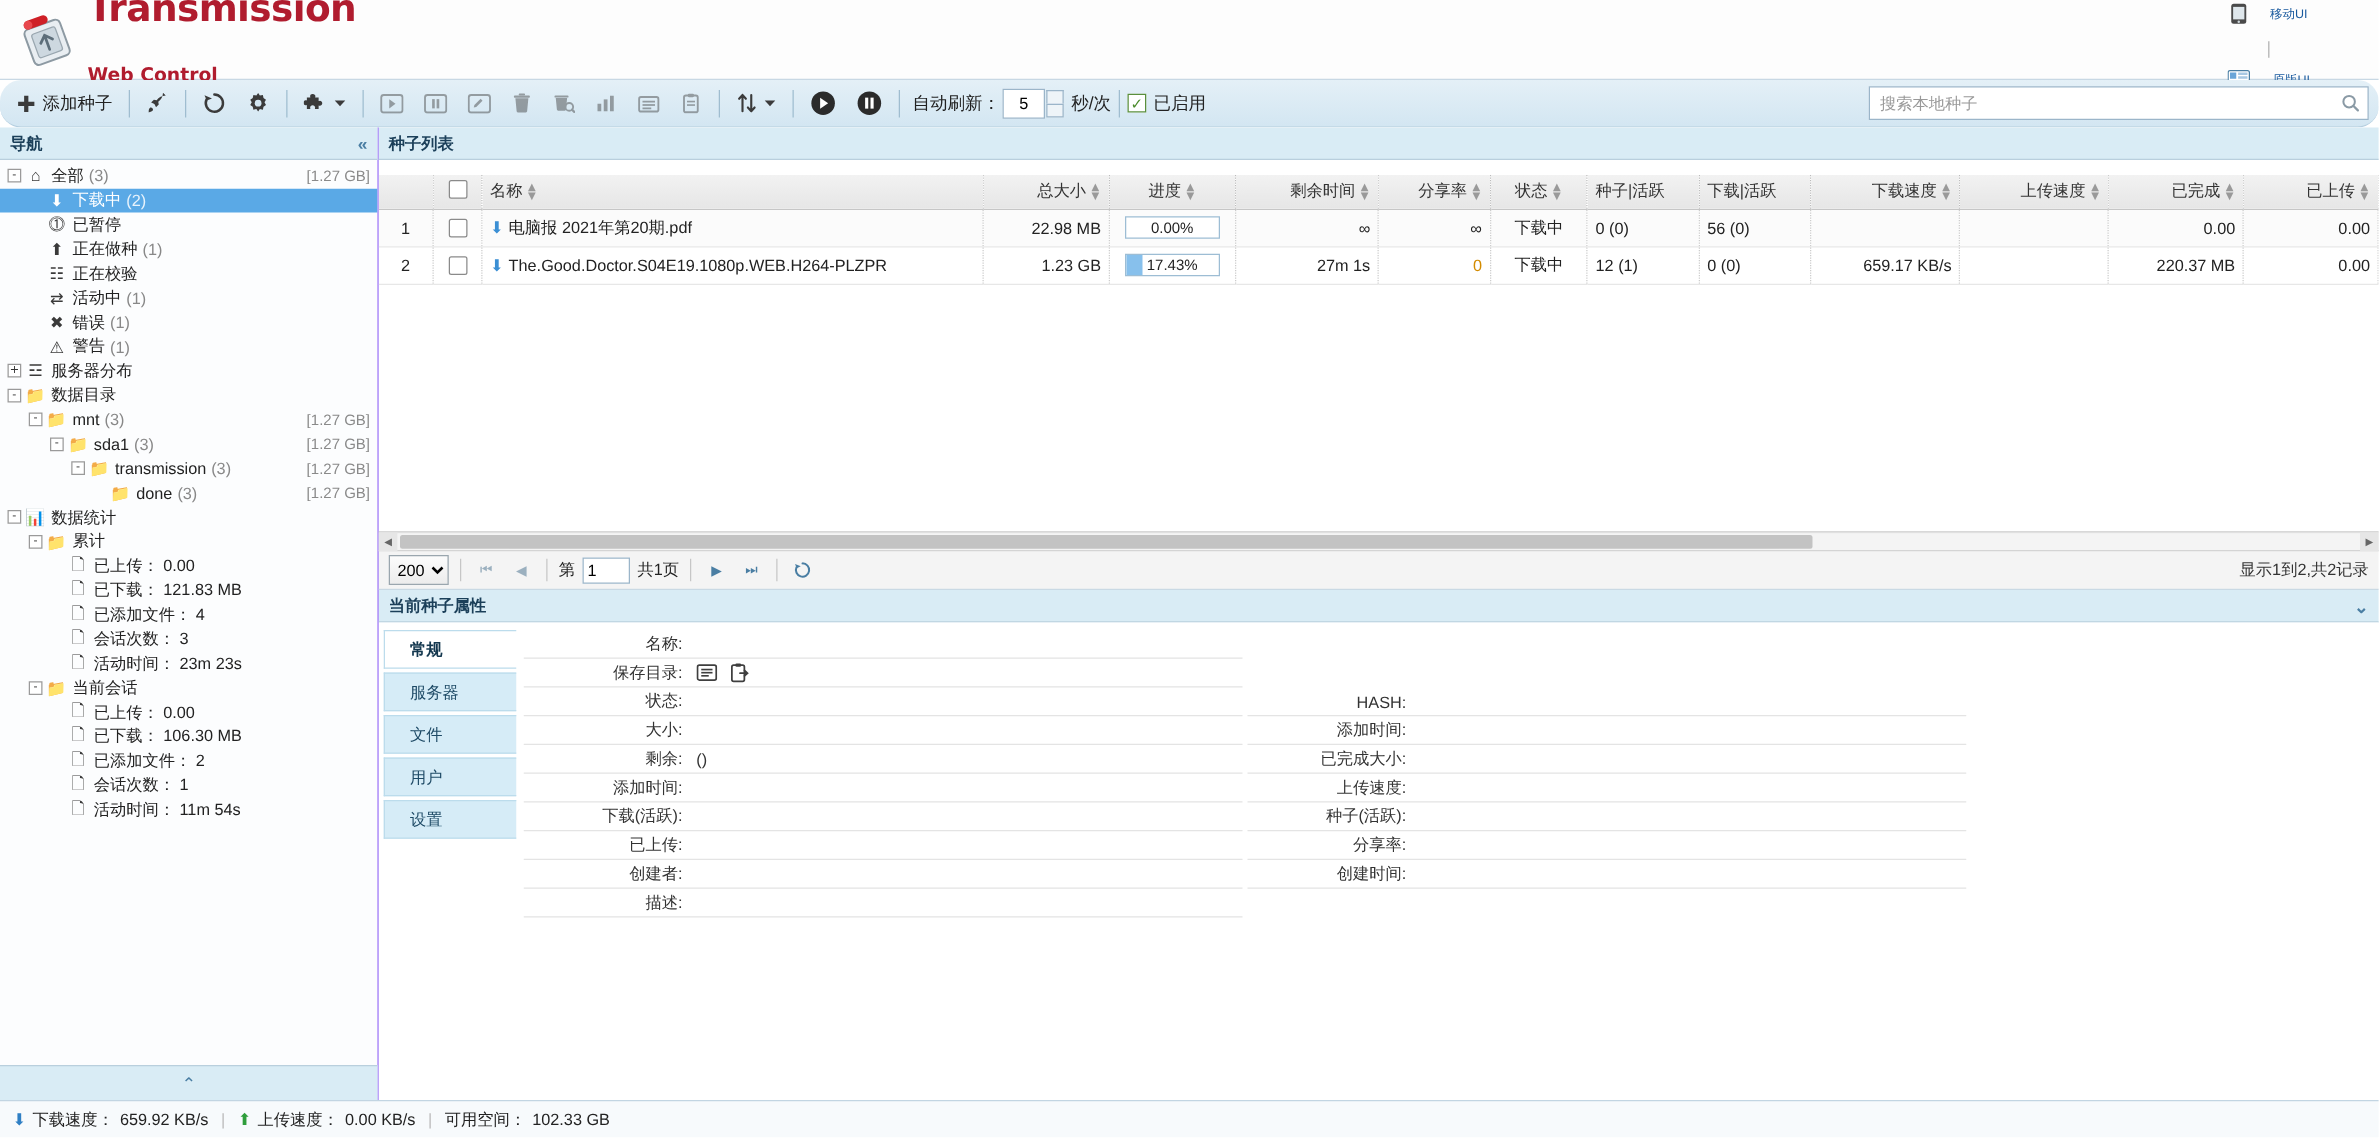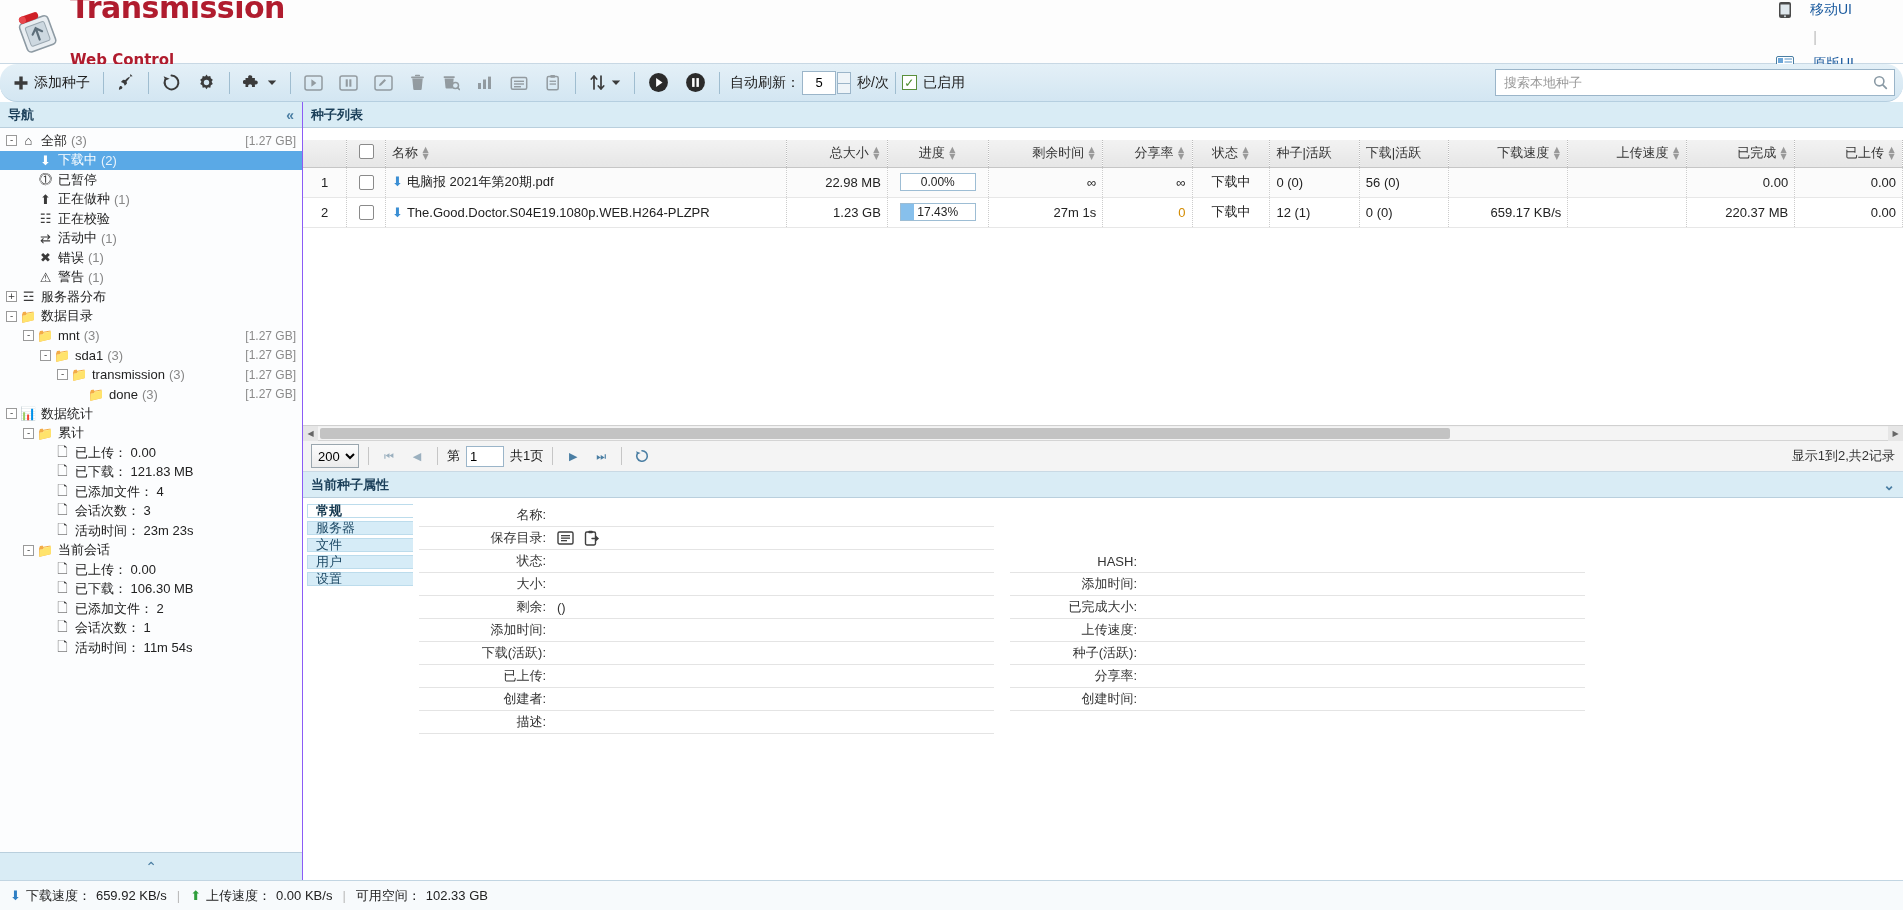--- a/index.html
+++ b/index.html
@@ -37,21 +37,21 @@
     font-size: 14px; color: #333; flex-direction: column;
   }
   .theme-label { color: #444; }
   .theme-select {
     width: 148px; height: 28px; font-size: 14px;
     border: 1px solid #9bb5c9; background: #fff; padding: 2px 4px;
     font-family: "Liberation Sans", sans-serif;
   }
   .hdr-link {
     display: flex; align-items: center; gap: 18px;
-    color: #1a5a9e; cursor: pointer; font-size: 14px; white-space: nowrap;
+    color: #1a5a9e; cursor: pointer; font-size: 10px; white-space: nowrap;
   }
   .hdr-sep { color: #bbb; }
 
   
   .toolbar {
     height: 38px; min-height: 38px;
     background: linear-gradient(to bottom,#e4f0f7,#d3e6f2);
     border-bottom: 1px solid #b5cfe0;
     display: flex; align-items: center; gap: 2px;
     padding: 0 6px; position: relative; border-radius: 17px;
@@ -217,26 +217,26 @@
   .pg-stat { margin-left: auto; font-size: 13px; color: #333; white-space: nowrap; }
 
   
   .detail-sec { flex: 1; display: flex; flex-direction: column; min-height: 0; }
   .detail-body { flex: 1; display: flex; min-height: 0; background: #fff; }
   .d-tabs {
     width: 110px; min-width: 110px; padding-top: 6px;
     display: flex; flex-direction: column; gap: 3px; padding-left: 4px;
   }
   .d-tab {
-    height: 14px; display: flex; align-items: center; padding-left: 8px;
+    height: 31px; display: flex; align-items: center; padding-left: 20px;
     font-size: 13px; cursor: pointer;
     background: #d6ecf7; border: 1px solid #bcdcec; border-right: none; color: #1e4a66;
   }
   .d-tab.active { background: #fff; border-color: #bcdcec; font-weight: bold; color: #14384f; }
-  .d-fields { flex: 1; display: flex; padding: 6px 0 0 6px; gap: 16px; min-width: 0; }
+  .d-fields { flex: 1; display: flex; padding: 6px 0 0 6px; gap: 4px; min-width: 0; }
   .fcol { width: 575px; min-width: 380px; }
   .frow {
     display: flex; align-items: center; height: 23px;
     border-bottom: 1px solid #e4e4e4; font-size: 13px;
   }
   .fkey {
     width: 134px; min-width: 134px; text-align: right; color: #333;
     padding-right: 7px; white-space: nowrap;
   }
   .fval { flex: 1; color: #333; display: flex; align-items: center; gap: 9px; padding-left: 4px; }

